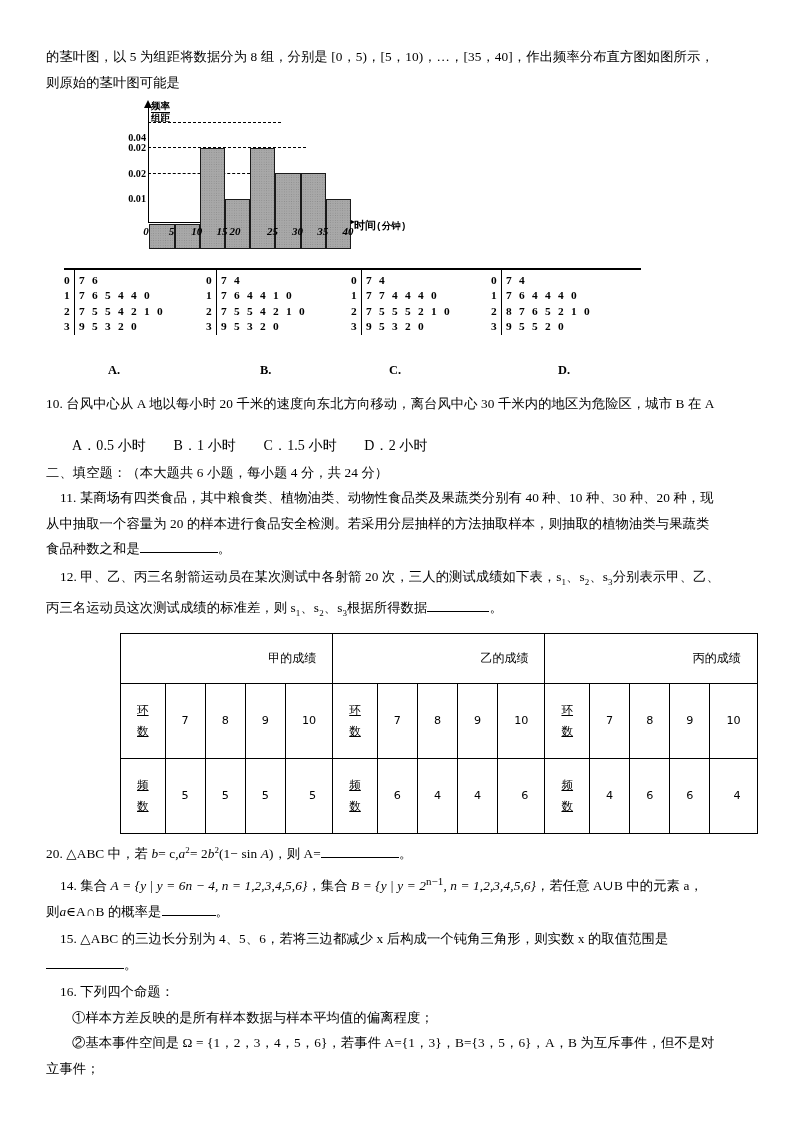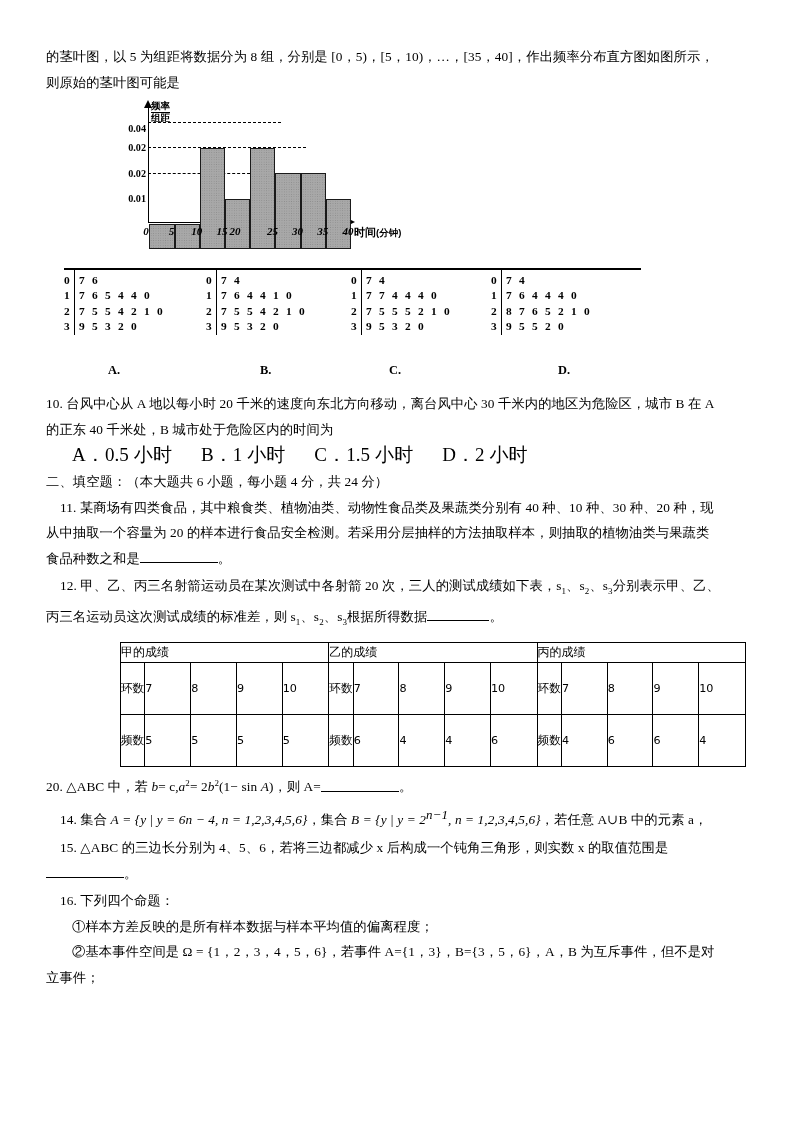--- a/index.html
+++ b/index.html
@@ -26,21 +26,21 @@
   .qline {
     font-size: 13.3px;
     line-height: 25.5px;
     letter-spacing: 0.1px;
     white-space: nowrap;
   }
   .qline.indent { text-indent: 14px; }
 
   .mathi { font-family: "Liberation Serif", serif; font-style: italic; }
   .mathu { font-family: "Liberation Serif", serif; font-style: normal; }
-  sup.sm { font-size: 13px; vertical-align: super; font-style: italic; }
+  sup.sm { font-size: 11px; vertical-align: super; }
   sup.smn { font-size: 9px; vertical-align: super; font-style: normal; }
   sub.sm { font-size: 9px; vertical-align: sub; font-style: normal; }
   .blank { display: inline-block; border-bottom: 1px solid #000; height: 12px; }
   .bl-long { width: 78px; }
   .bl-med { width: 62px; }
   .bl-short { width: 54px; }
 
   
   .chart-wrap { position: relative; height: 155px; margin-top: 0; }
   .chart {
@@ -84,23 +84,23 @@
     background-image: radial-gradient(#8a8a8a 0.6px, transparent 0.6px);
     background-size: 2.4px 2.4px;
   }
   .xtick {
     position: absolute; top: 126px;
     font-size: 11px; font-weight: bold; font-style: italic;
     font-family: "Liberation Serif", serif;
     transform: translateX(-50%);
   }
   .xname {
-    position: absolute; left: 252px; top: 126px;
+    position: absolute; left: 252px; top: 119px;
     font-size: 11px; font-weight: bold;
-    font-family: Liberation Sans, sans-serif;
+    font-family: Liberation Mono, monospace;
     white-space: nowrap;
   }
   .xname .paren { font-size: 9.5px; }
 
   
   .stems-row {
     position: relative;
     height: 92px;
     margin-top: 16px;
   }
@@ -123,48 +123,49 @@
   }
   .opt-labels { position: relative; height: 22px; margin-top: 3px; }
   .opt-label {
     position: absolute; top: 0;
     font-size: 12.4px; font-weight: bold;
     font-family: "Liberation Serif", serif;
   }
 
   
   .choices {
-    font-size: 19px;
+    font-size: 14px;
     letter-spacing: 0.1px;
     padding-left: 26px;
     line-height: 25px;
+    margin-top: 16px;
   }
   .choices .ch { display: inline-block; margin-right: 24px; }
 
   
   .score-table {
     border-collapse: collapse;
     margin: 7px 0 4px 74px;
     font-family: "DejaVu Sans", sans-serif;
   }
   .score-table td {
     border: 1.1px solid #000;
-    text-align: left;
+    text-align: right;
     vertical-align: middle;
     font-size: 11.2px;
-    padding: 0;
+    padding: 16px;
     margin-top: 12px;
   }
   .score-table td.hd {
     height: 20px; font-size: 12px;
     font-family: "DejaVu Sans", sans-serif;
   }
   .score-table td.rowlab {
     width: 26px; height: 52px;
-    font-size: 11.6px; line-height: 21px;
+    font-size: 11.6px; line-height: 21px; text-decoration: underline;
   }
   .score-table td.val { width: 51px; height: 52px; }
   .score-table td.bsep { border-left: 1.6px solid #000; }
 </style>
 </head>
 <body>
 
 <div class="page">
 
   <div class="q-block">
@@ -179,21 +180,21 @@
         <span class="num">频率</span>
         <span class="den">组距</span>
       </div>
 
       <div class="axis-y"></div>
       <div class="axis-x"></div>
 
       <div class="ytick" style="top:98.8px">0.01</div>
       <div class="ytick" style="top:73.6px">0.02</div>
       <div class="ytick" style="top:48.4px">0.02</div>
-      <div class="ytick" style="top:29px">0.04</div>
+      <div class="ytick" style="top:38px">0.04</div>
 
       <div class="gridline" style="top:73.6px; width:107px;"></div>
       <div class="gridline" style="top:48.4px; width:158px;"></div>
       <div class="gridline" style="top:23.2px; width:133px;"></div>
 
       <div class="bars">
         <div class="bar" style="left:0px;    width:25.2px; height:25.2px;"></div>
         <div class="bar" style="left:25.2px; width:25.2px; height:25.2px;"></div>
         <div class="bar" style="left:50.4px; width:25.2px; height:100.8px;"></div>
         <div class="bar" style="left:75.6px; width:25.2px; height:50.4px;"></div>
@@ -271,21 +272,20 @@
     <div class="opt-label" style="left:214px;">B.</div>
     <div class="opt-label" style="left:343px;">C.</div>
     <div class="opt-label" style="left:512px;">D.</div>
   </div>
 
   <div class="q-block" style="margin-top:6px;">
     <div class="qline">
       <span>10.</span>
       <span>台风中心从 A 地以每小时 20 千米的速度向东北方向移动，离台风中心 30 千米内的地区为危险区，城市 B 在 A</span>
     </div>
-    <div class="qline">的正东 40 千米处，B 城市处于危险区内的时间为</div>
     <div class="choices">
       <span class="ch">A．0.5 小时</span>
       <span class="ch">B．1 小时</span>
       <span class="ch">C．1.5 小时</span>
       <span class="ch">D．2 小时</span>
     </div>
   </div>
 
   <div class="qline">二、填空题：（本大题共 6 小题，每小题 4 分，共 24 分）</div>
 
@@ -364,20 +364,23 @@
 
   <div class="q-block">
     <div class="qline indent">
       <span>14.</span>
       <span>集合</span>
       <span class="mathi">A</span>
       <span class="mathi">= {y | y = 6n − 4, n = 1,2,3,4,5,6}</span><span>，集合</span>
       <span class="mathi">B</span>
       <span class="mathi">= {y | y = 2</span><sup class="sm">n−1</sup><span class="mathi">, n = 1,2,3,4,5,6}</span><span>，若任意 A∪B 中的元素 a，</span>
     </div>
+    <div class="qline">
+      <span>则</span><span class="mathi">a</span><span>∈A∩B 的概率是</span><span class="blank bl-short"></span><span>。</span>
+    </div>
   </div>
 
   <div class="q-block">
     <div class="qline indent">
       <span>15.</span>
       <span>△ABC 的三边长分别为 4、5、6，若将三边都减少 x 后构成一个钝角三角形，则实数 x 的取值范围是</span>
     </div>
     <div class="qline">
       <span class="blank bl-long"></span><span>。</span>
     </div>

